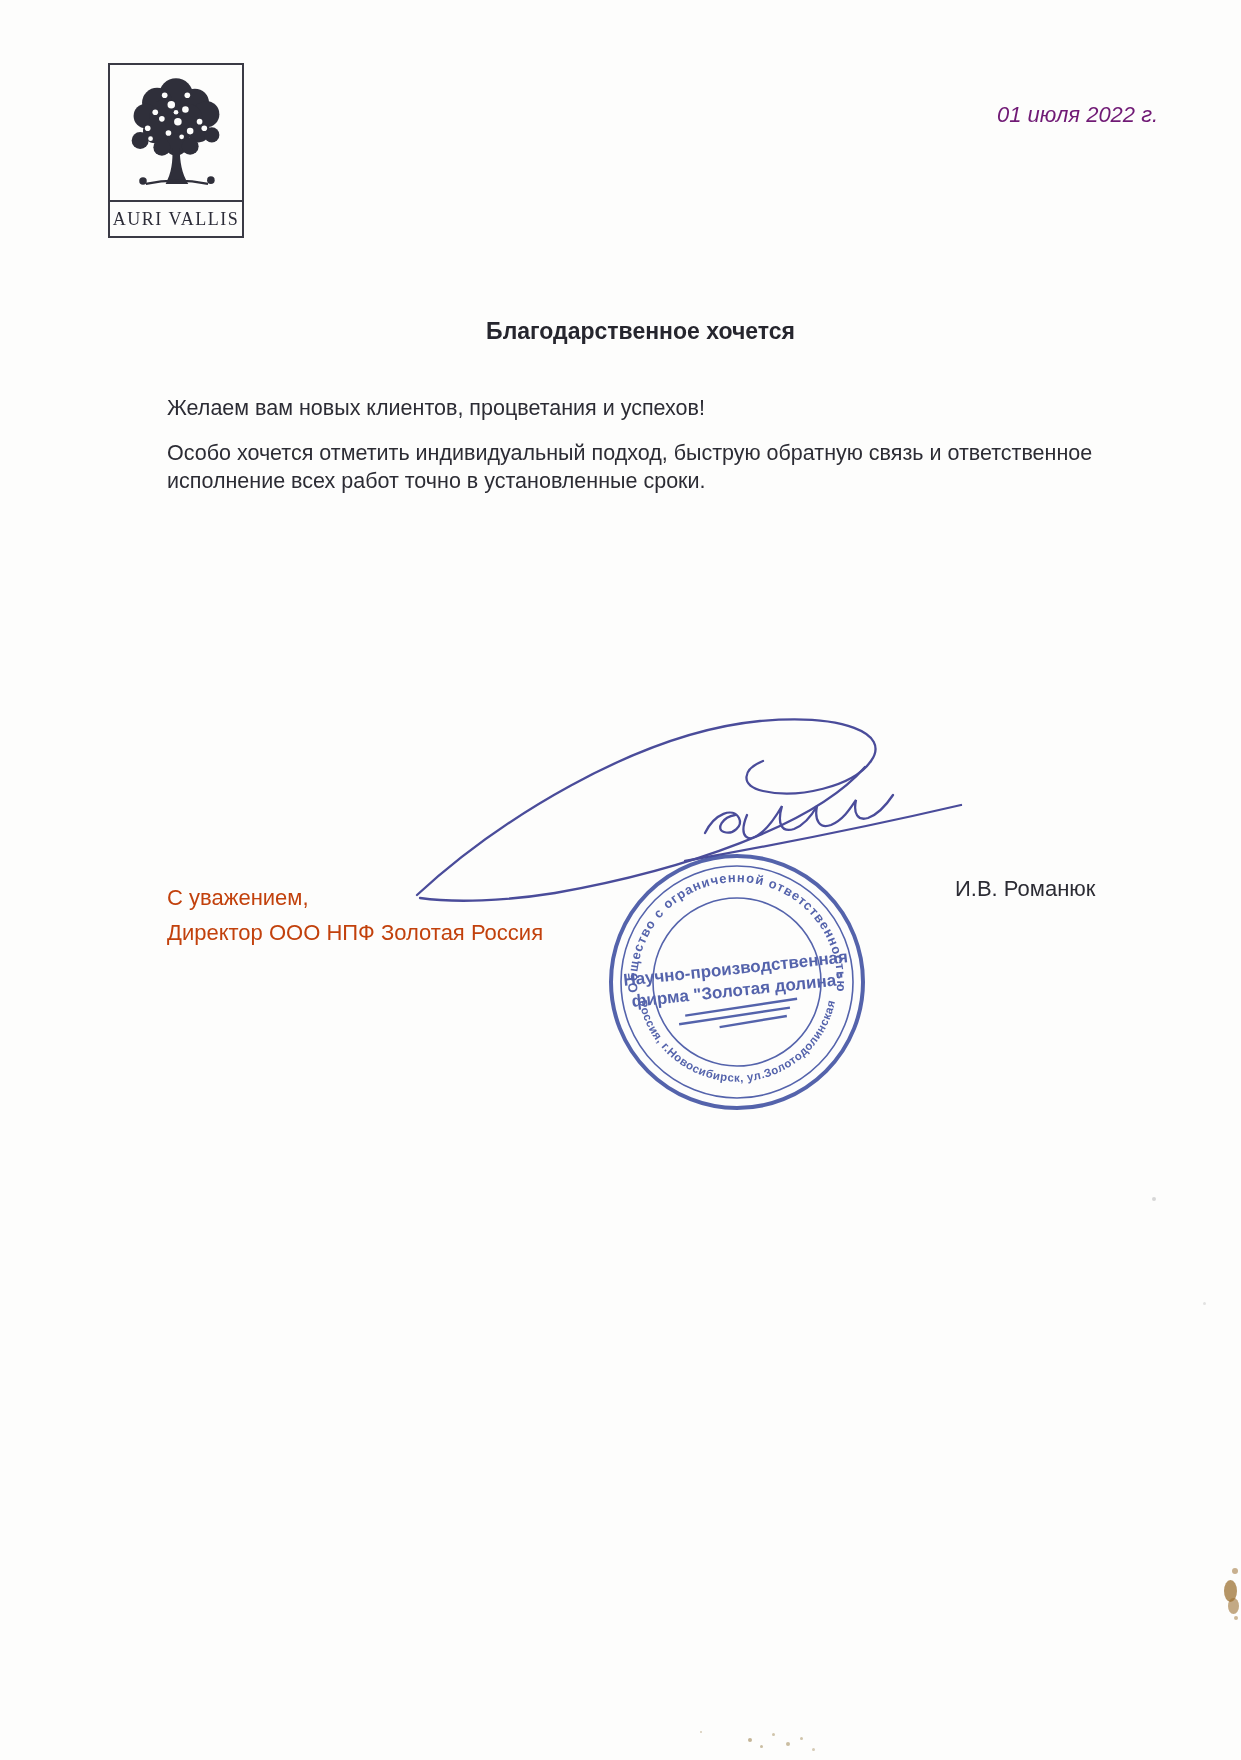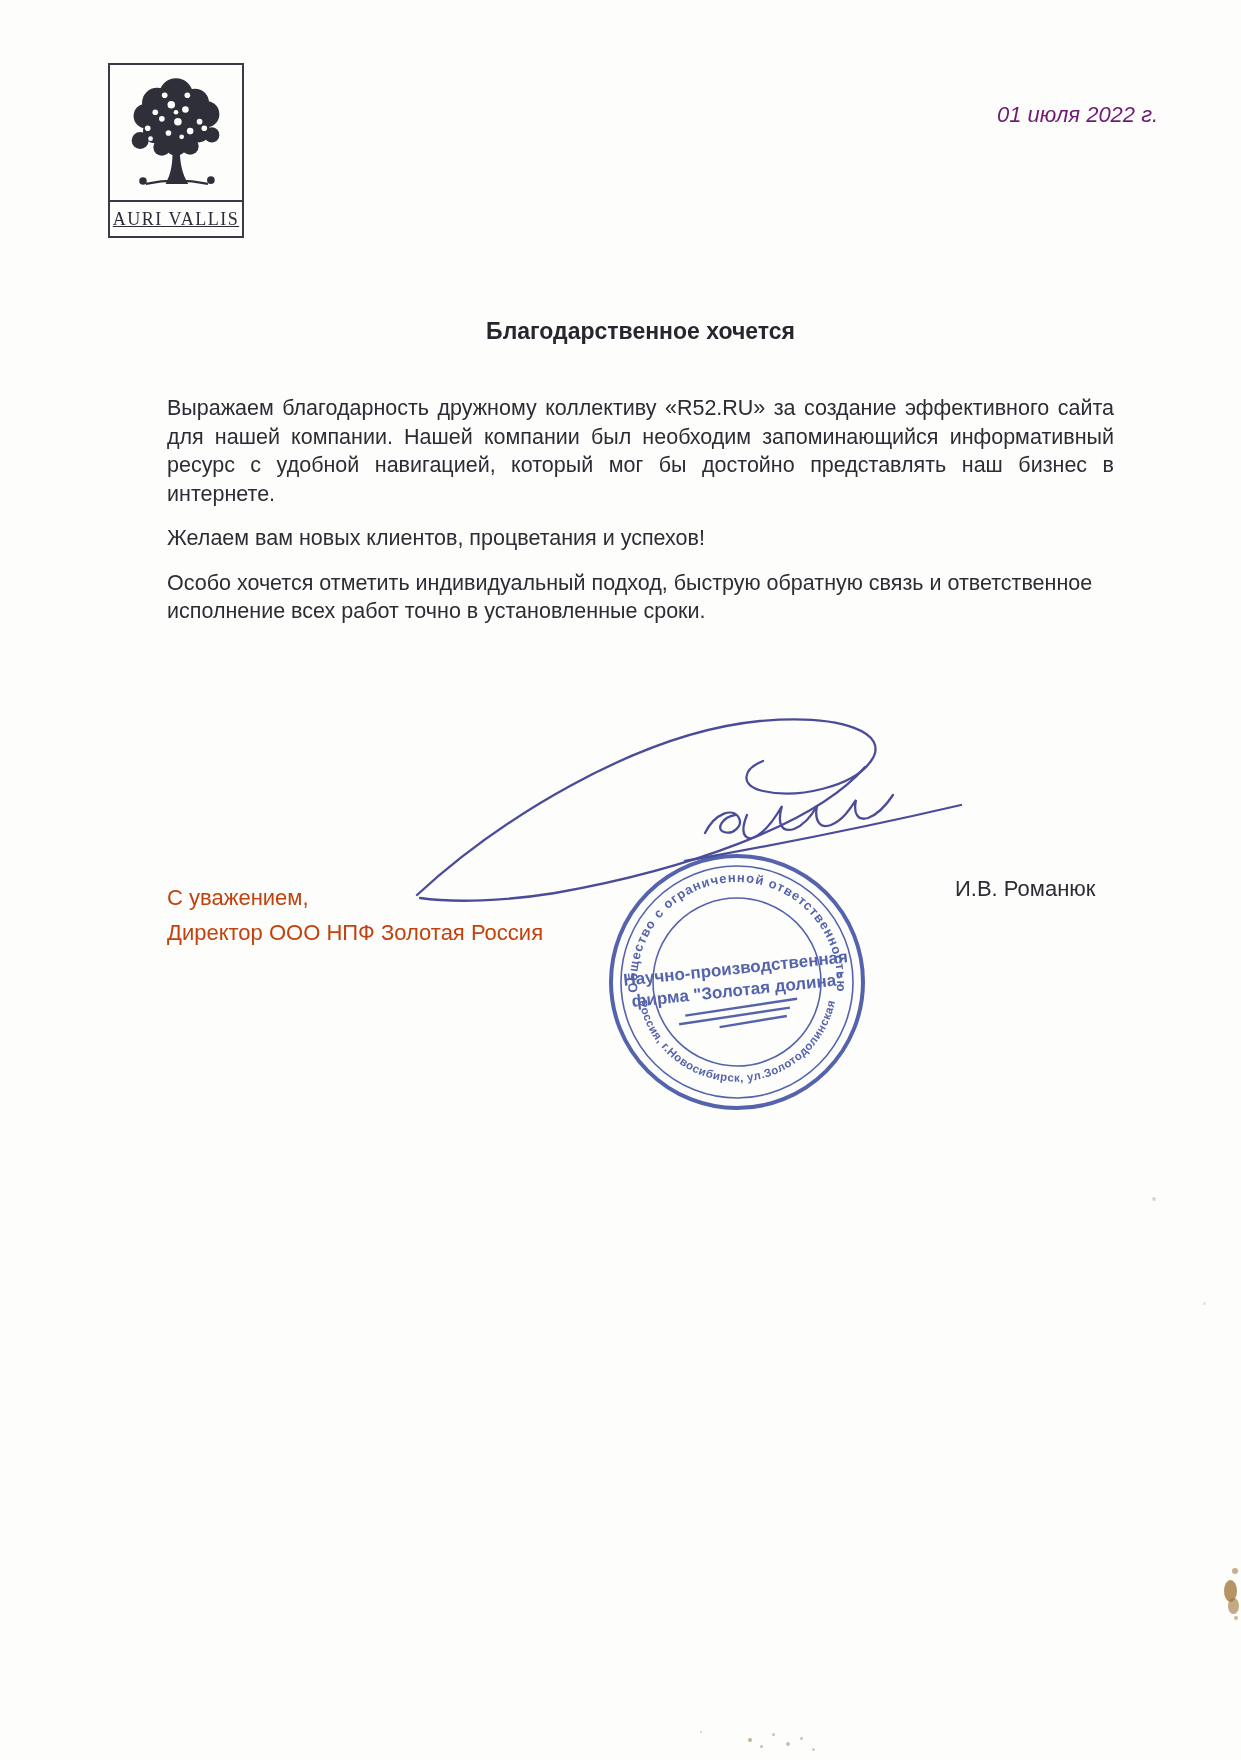--- a/index.html
+++ b/index.html
@@ -11,21 +11,21 @@
     color:#2c2c34;
     overflow:hidden;
     margin:0 auto;
   }
   
   .logo-box{
     position:absolute;left:108px;top:63px;
     width:136px;height:175px;
     border:2px solid #3a3a45;
     box-sizing:border-box;
-    display:flex;flex-direction:column;text-decoration:underline;
+    display:flex;flex-direction:column;
   }
   .logo-art{flex:1;display:flex;align-items:center;justify-content:center;overflow:hidden;}
   .logo-caption{
     border-top:2px solid #3a3a45;
     height:34px;display:flex;align-items:center;justify-content:center;
     font-family:"Liberation Serif", serif;
     font-size:18px;letter-spacing:1.5px;color:#2c2c38;
   }
   
   .date{
@@ -111,21 +111,20 @@
       </svg>
     </div>
     <div class="logo-caption">AURI VALLIS</div>
   </div>
 
   <div class="date">01 июля 2022 г.</div>
 
   <div class="title">Благодарственное хочется</div>
 
   <div class="body-text">
-    <p>Выражаем благодарность дружному коллективу «R52.RU» за создание эффективного сайта для нашей компании. Нашей компании был необходим запоминающийся информативный ресурс с удобной навигацией, который мог бы достойно представлять наш бизнес в интернете.</p>
     <p>Желаем вам новых клиентов, процветания и успехов!</p>
     <p>Особо хочется отметить индивидуальный подход, быструю обратную связь и ответственное исполнение всех работ точно в установленные сроки.</p>
   </div>
 
   <div class="closing">
     <div>С уважением,</div>
     <div>Директор ООО НПФ Золотая Россия</div>
   </div>
   <div class="signer-name">И.В. Романюк</div>
 

